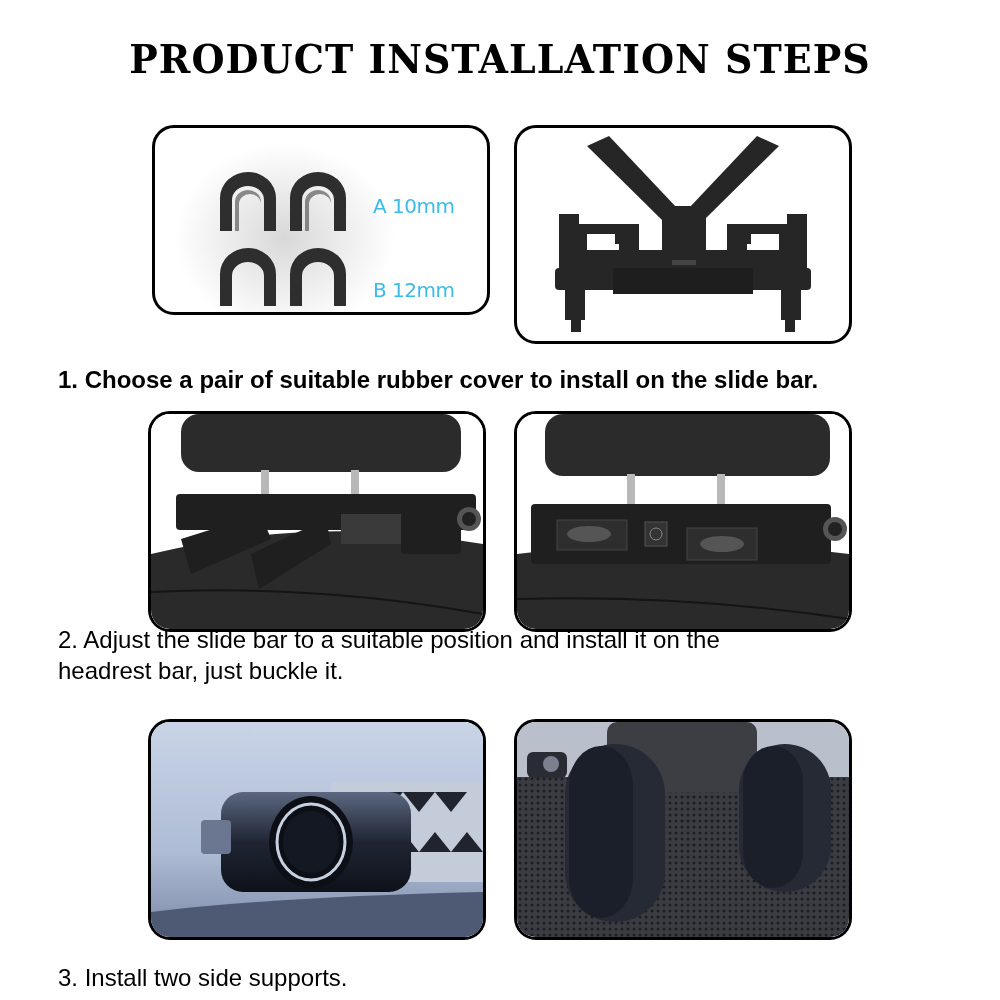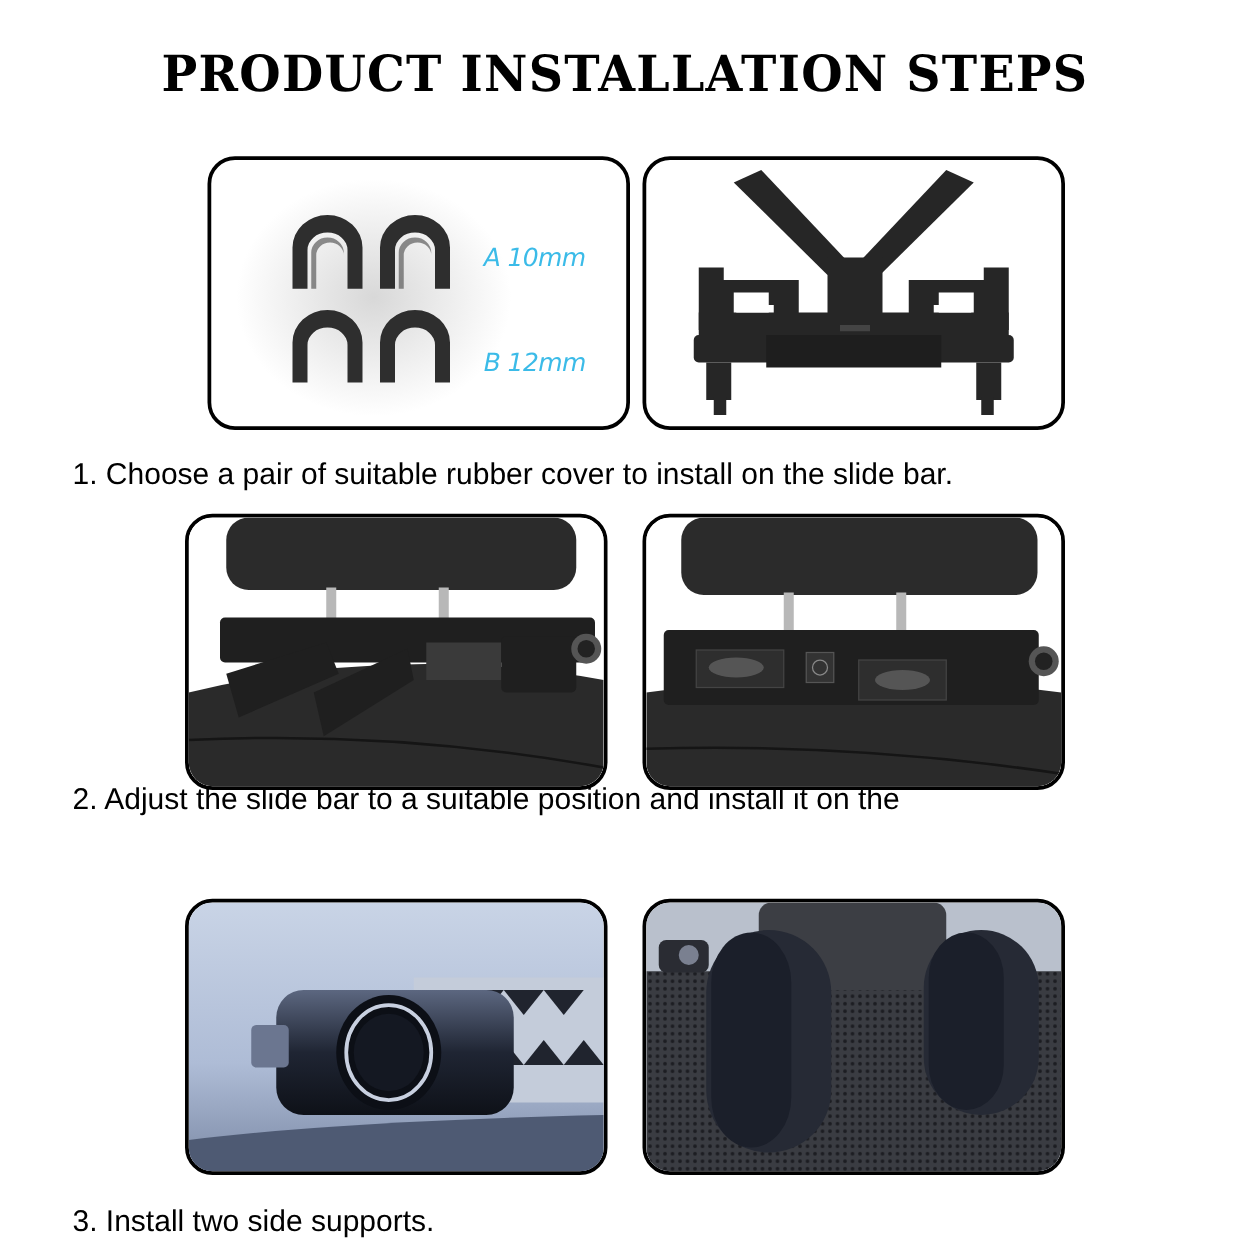--- a/index.html
+++ b/index.html
@@ -9,32 +9,32 @@
     .title {
       position: absolute; left: 0; top: 36px; width: 1000px; text-align: center;
       font-family: "DejaVu Serif", serif; font-weight: 900; font-size: 38px;
       letter-spacing: 1px; transform: scaleY(1.05); color: #000;
     }
 
     .panel {
       position: absolute; border: 3px solid #000; border-radius: 22px; overflow: hidden;
       background: #fff;
     }
-    .p1a { left: 166px; top: 125px; width: 338px; height: 219px; font-style: italic; }
+    .p1a { left: 152px; top: 125px; width: 338px; height: 190px; }
     .p1b { left: 514px; top: 125px; width: 338px; height: 219px; }
     .p2a { left: 148px; top: 411px; width: 338px; height: 221px; }
     .p2b { left: 514px; top: 411px; width: 338px; height: 221px; }
     .p3a { left: 148px; top: 719px; width: 338px; height: 221px; }
     .p3b { left: 514px; top: 719px; width: 338px; height: 221px; }
 
     .step {
       position: absolute; left: 58px; font-size: 24px; line-height: 31px; color: #000;
       font-family: "Liberation Sans", sans-serif;
     }
-    .s1 { top: 364px; }
+    .s1 { top: 364px; font-weight: bold; }
     .s2 { top: 624px; width: 900px; }
     .s3 { top: 962px; }
 
     .cap-label {
       position: absolute; font-size: 20px; font-family: "DejaVu Sans", sans-serif;
       color: #3bbbe8; letter-spacing: -0.5px;
     }
     .lblA { left: 218px; top: 66px; }
     .lblB { left: 218px; top: 150px; }
 
@@ -130,20 +130,21 @@
     <ellipse cx="205" cy="130" rx="22" ry="8" fill="#555"></ellipse>
     <rect x="128" y="108" width="22" height="24" fill="#333" stroke="#555"></rect>
     <circle cx="139" cy="120" r="6" fill="none" stroke="#888" stroke-width="1"></circle>
     <circle cx="318" cy="115" r="12" fill="#555"></circle>
     <circle cx="318" cy="115" r="7" fill="#222"></circle>
   </svg>
 </div>
 
 <div class="step s2">
   <div>2. Adjust the slide bar to a suitable position and install it on the</div>
+  <div>headrest bar, just buckle it.</div>
 </div>
 
 <div class="panel p3a">
   <svg width="332" height="215" viewBox="0 0 332 215">
     <defs>
       <linearGradient id="bg3" x1="0" y1="0" x2="0" y2="1">
         <stop offset="0" stop-color="#c9d4e6"></stop>
         <stop offset="0.6" stop-color="#aebcd6"></stop>
         <stop offset="1" stop-color="#7c8aa6"></stop>
       </linearGradient>

